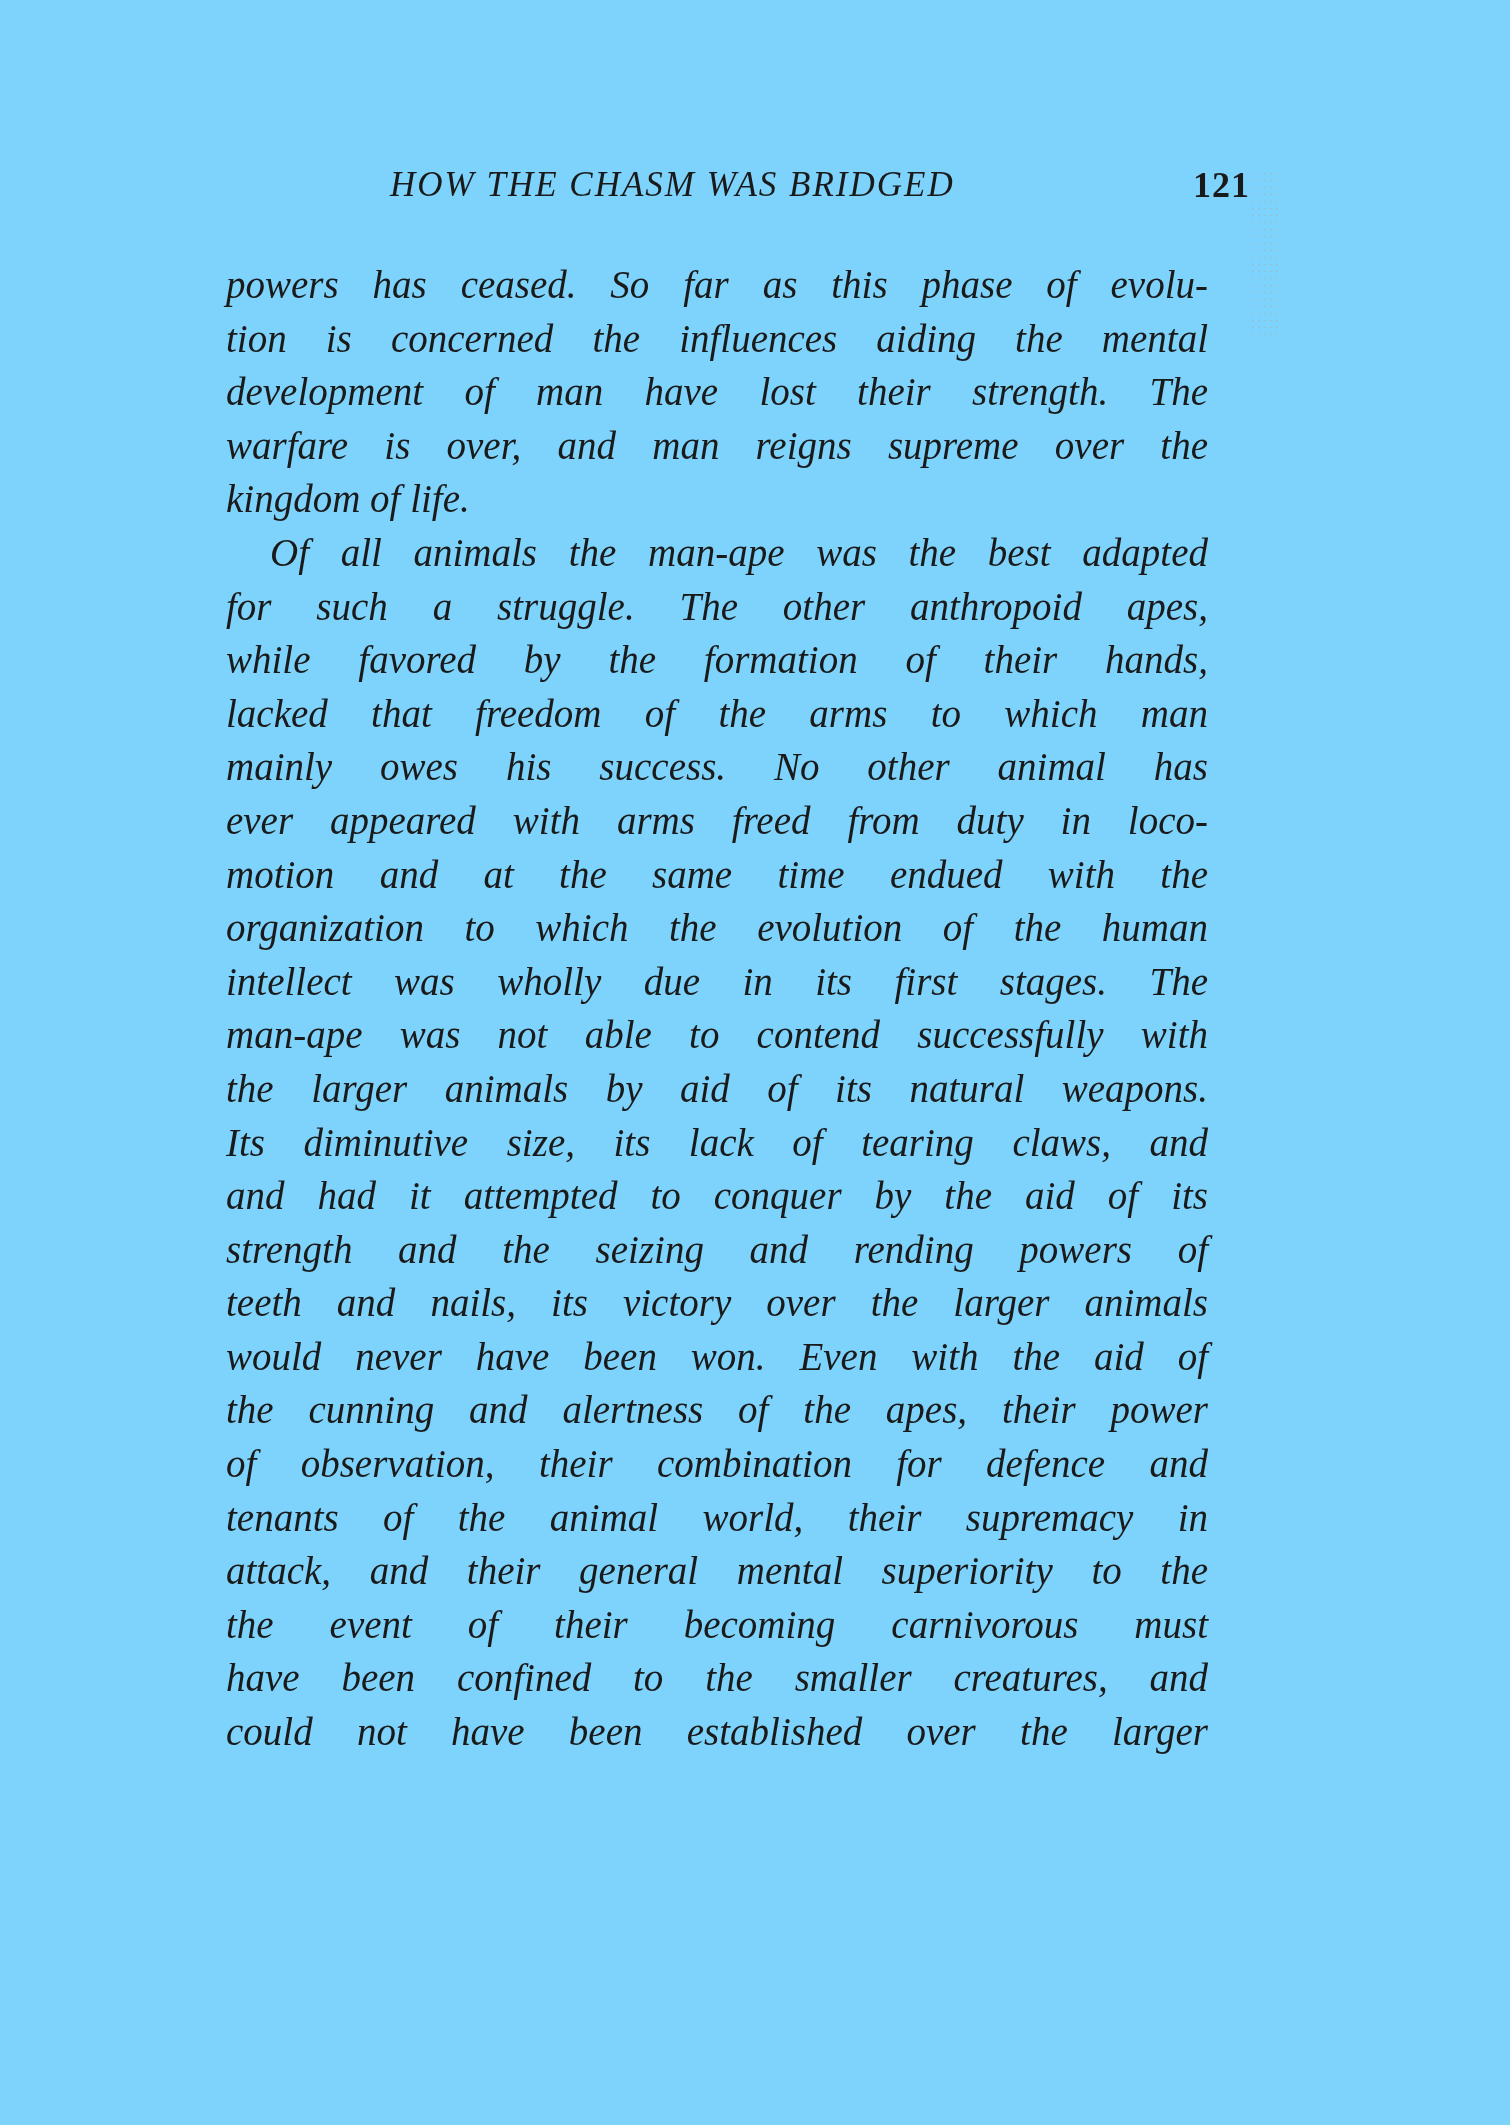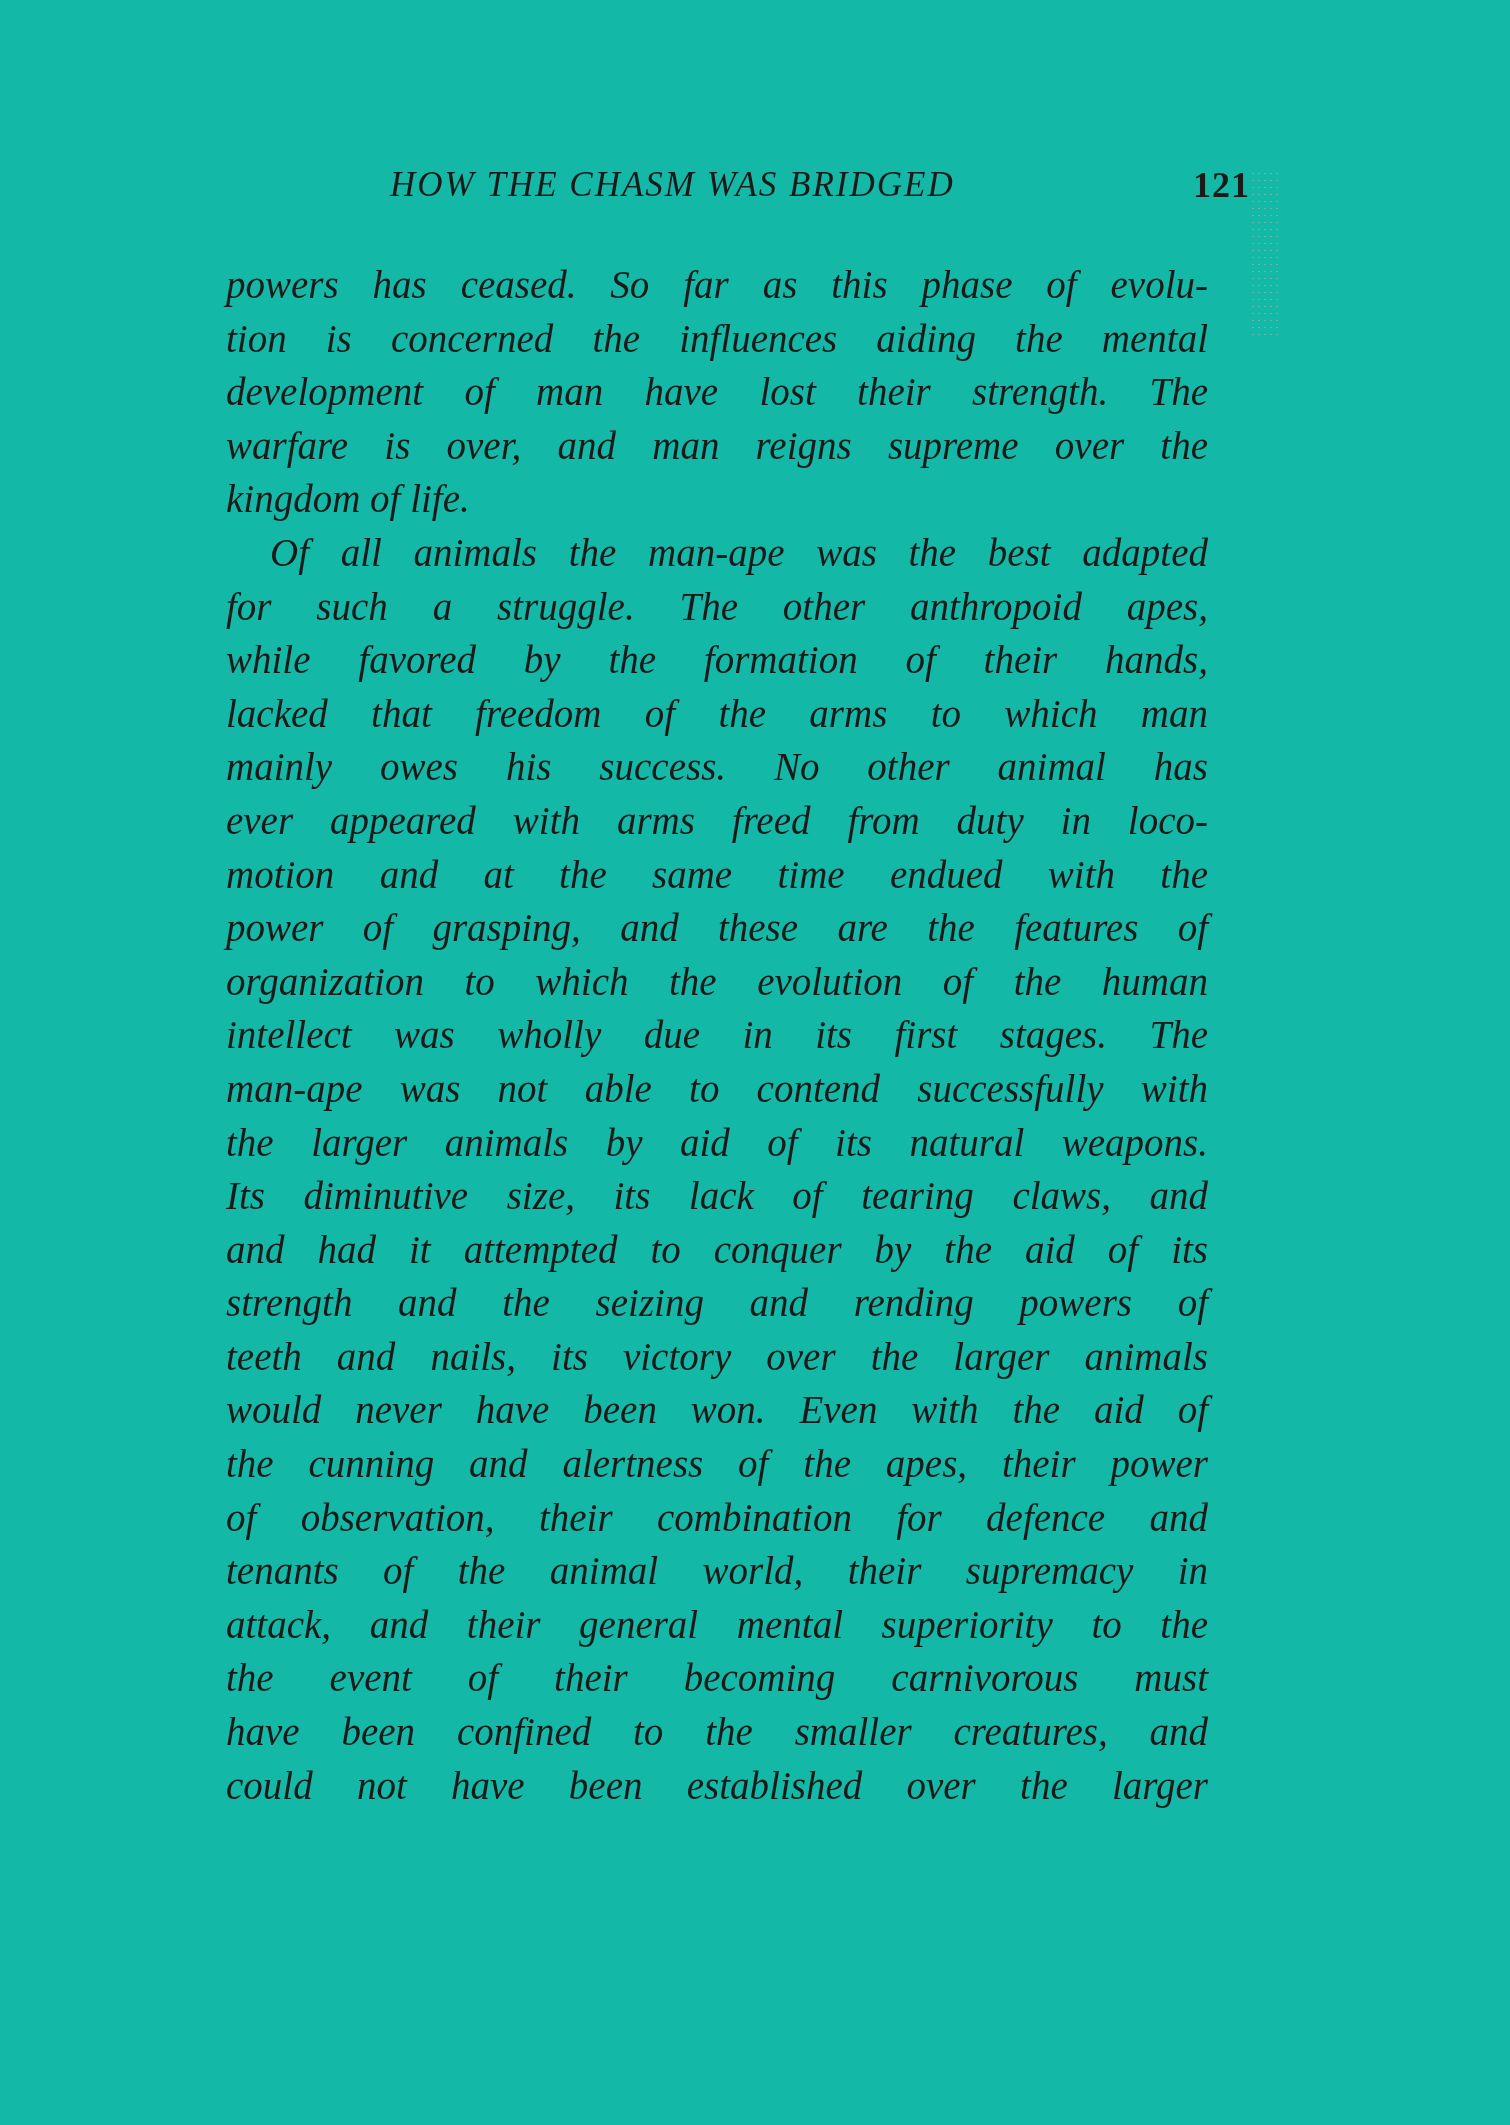--- a/index.html
+++ b/index.html
@@ -12,21 +12,21 @@
     height: 2125px;
     position: relative;
     overflow: hidden;
     font-family: "Liberation Serif", "DejaVu Serif", serif;
     color: #1a1a1a;
   }
   .page {
     position: absolute;
     left: 0; top: 0;
     width: 1510px; height: 2125px;
-    background: #14b8a6;
+    background: #7dd3fc;
   }
   .running-head {
     position: absolute;
     top: 160px;
     left: 390px;
     width: 860px;
     height: 50px;
   }
   .running-title {
     position: absolute;
@@ -102,21 +102,20 @@
         <span class="line last">kingdom of life.</span>
       </div>
       <div>
         <span class="line indent">Of all animals the man-ape was the best adapted</span>
         <span class="line">for such a struggle.  The other anthropoid apes,</span>
         <span class="line">while favored by the formation of their hands,</span>
         <span class="line">lacked that freedom of the arms to which man</span>
         <span class="line">mainly owes his success.  No other animal has</span>
         <span class="line">ever appeared with arms freed from duty in loco-</span>
         <span class="line">motion and at the same time endued with the</span>
-        <span class="line">power of grasping, and these are the features of</span>
         <span class="line">organization to which the evolution of the human</span>
         <span class="line">intellect was wholly due in its first stages.  The</span>
         <span class="line">man-ape was not able to contend successfully with</span>
         <span class="line">the larger animals by aid of its natural weapons.</span>
         <span class="line">Its diminutive size, its lack of tearing claws, and</span>
         <span class="line">and had it attempted to conquer by the aid of its</span>
         <span class="line">strength and the seizing and rending powers of</span>
         <span class="line">teeth and nails, its victory over the larger animals</span>
         <span class="line">would never have been won.  Even with the aid of</span>
         <span class="line">the cunning and alertness of the apes, their power</span>

